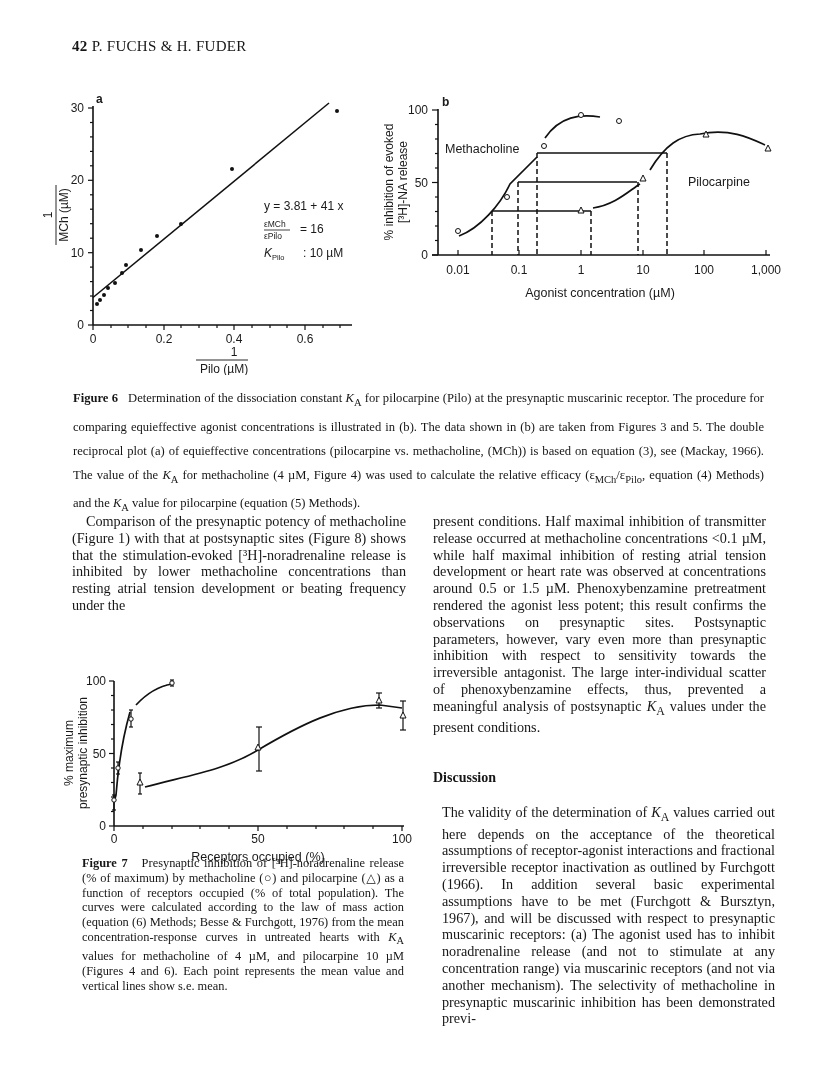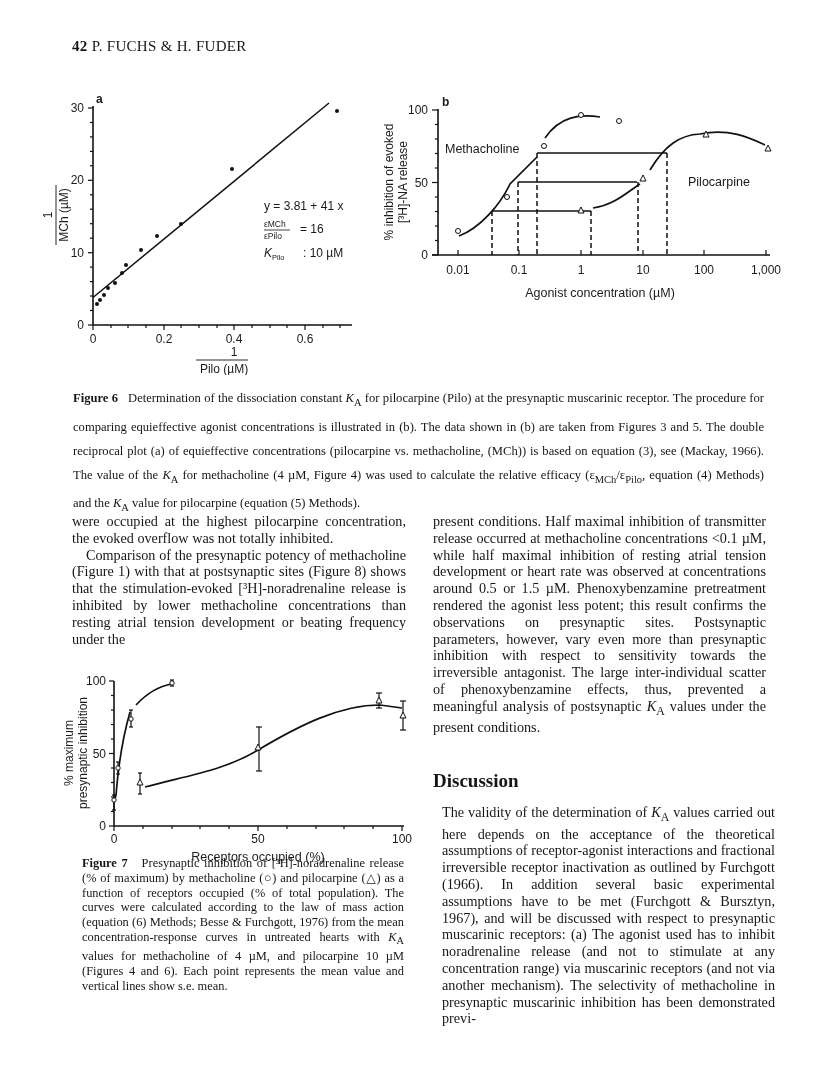--- a/index.html
+++ b/index.html
@@ -7,21 +7,21 @@
          font-family:"Liberation Serif", "DejaVu Serif", serif; }
   .abs { position:absolute; }
   .header { left:72px; top:38px; font-size:15px; letter-spacing:0.3px; }
   .header .pg { font-weight:bold; }
   svg text { font-family:"Liberation Sans", "DejaVu Sans", sans-serif; fill:#1a1a1a; }
   .caption { font-size:12.6px; line-height:24px; text-align:justify; }
   .caption b { font-weight:bold; }
   .body-text { font-size:14.2px; line-height:16.8px; text-align:justify; }
   .body-text p { margin:0; }
   .indent { text-indent:14px; }
-  .heading { font-size:19px; font-weight:bold; }
+  .heading { font-size:14px; font-weight:bold; }
   i.k { font-style:italic; }
 </style>
 </head>
 <body>
 
 <div class="abs header">
   <span class="pg">42</span>
   <span>P. FUCHS &amp; H. FUDER</span>
 </div>
 
@@ -185,21 +185,20 @@
     <text x="0" y="12" font-size="12" text-anchor="middle">[³H]-NA release</text>
   </g>
   <text x="600" y="297" font-size="12.5" text-anchor="middle">Agonist concentration (µM)</text>
 </svg>
 
 <div class="abs caption" style="left:73px;top:386px;width:691px;">
   <b>Figure 6</b>&nbsp;&nbsp; <span>Determination of the dissociation constant </span><i class="k">K</i><sub>A</sub><span> for pilocarpine (Pilo) at the presynaptic muscarinic receptor. The procedure for comparing equieffective agonist concentrations is illustrated in (b). The data shown in (b) are taken from Figures 3 and 5. The double reciprocal plot (a) of equieffective concentrations (pilocarpine vs. methacholine, (MCh)) is based on equation (3), see (Mackay, 1966). The value of the </span><i class="k">K</i><sub>A</sub><span> for methacholine (4 µM, Figure 4) was used to calculate the relative efficacy (ε</span><sub>MCh</sub><span>/ε</span><sub>Pilo</sub><span>, equation (4) Methods) and the </span><i class="k">K</i><sub>A</sub><span> value for pilocarpine (equation (5) Methods).</span>
 </div>
 
 <div class="abs body-text" style="left:72px;top:513px;width:334px;">
-  <p>were occupied at the highest pilocarpine concentration, the evoked overflow was not totally inhibited.</p>
   <p class="indent">Comparison of the presynaptic potency of methacholine (Figure 1) with that at postsynaptic sites (Figure 8) shows that the stimulation-evoked [³H]-noradrenaline release is inhibited by lower methacholine concentrations than resting atrial tension development or beating frequency under the</p>
 </div>
 
 <svg class="abs" style="left:50px;top:665px;" width="365" height="200" viewBox="50 665 365 200">
   <line x1="114" y1="681" x2="114" y2="826" stroke="#111" stroke-width="1.6"></line>
   <line x1="114" y1="826" x2="404" y2="826" stroke="#111" stroke-width="1.6"></line>
   <g stroke="#111" stroke-width="1.2">
     <line x1="109" y1="826" x2="114" y2="826"></line>
       <line x1="109" y1="753.5" x2="114" y2="753.5"></line>
       <line x1="109" y1="681" x2="114" y2="681"></line>

